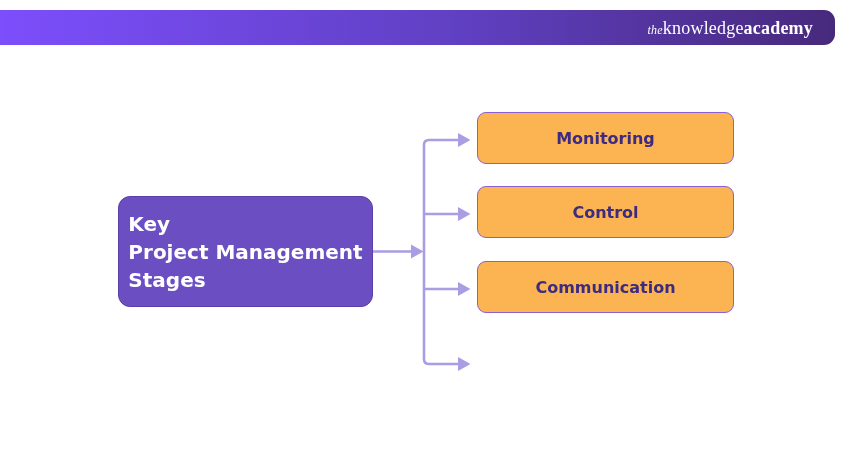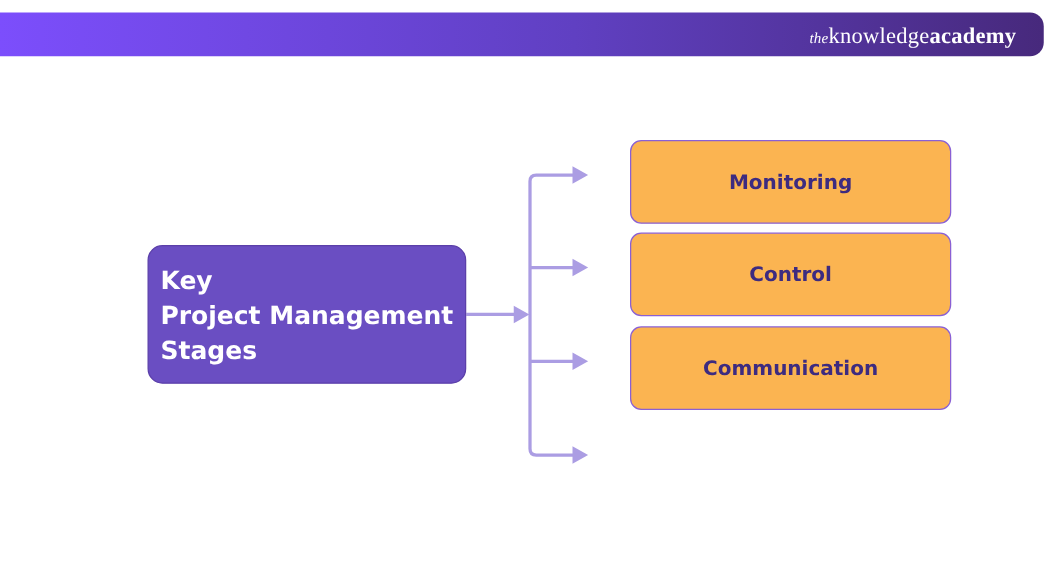--- a/index.html
+++ b/index.html
@@ -70,29 +70,28 @@
     font-weight: 700;
     line-height: 28px;
     text-align: left;
     white-space: pre-line;
   }
   
   .stage-node {
     position: absolute;
     left: 477px;
     width: 257px;
-    height: 67px;
+    height: 52px;
     background: #FBB451;
     border: 1.5px solid #8A60D4;
     border-radius: 9px;
     display: flex;
     align-items: center;
     justify-content: center;
     box-sizing: border-box;
-    margin-left: 27px;
   }
   .stage-node-label {
     color: #3D2B80;
     font-size: 16px;
     font-weight: 600;
     text-align: center;
   }
   .stage-0 { top: 112px; }
   .stage-1 { top: 186px; }
   .stage-2 { top: 261px; }

